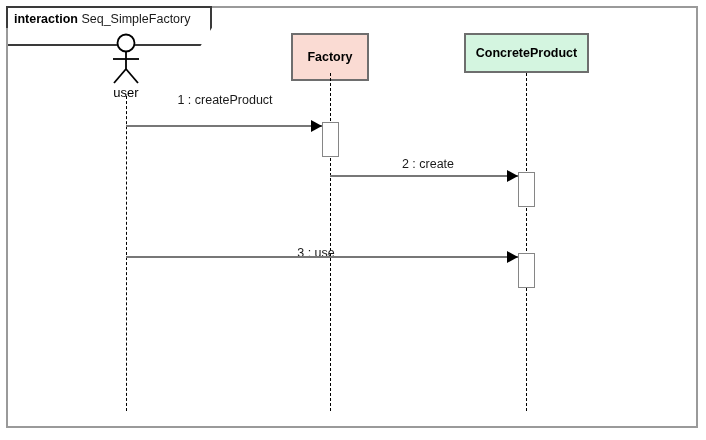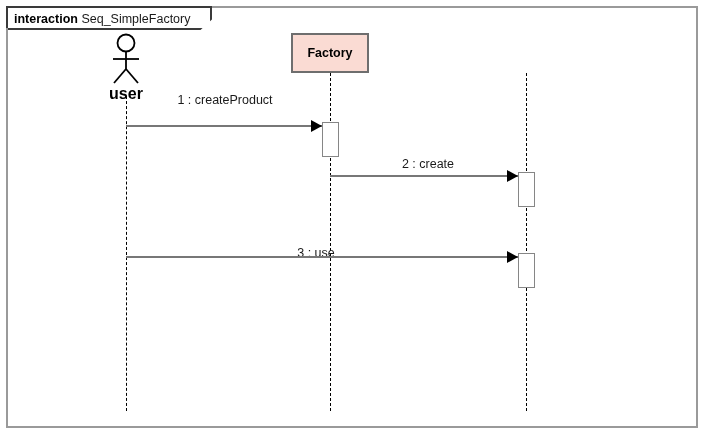--- a/index.html
+++ b/index.html
@@ -36,21 +36,21 @@
     height: 22px;
     box-sizing: border-box;
     background: #ffffff;
     border-left: 2px solid #3a3a3a;
     border-top: 2px solid #3a3a3a;
   }
   .frame-tag-inner {
     position: relative;
     display: block;
     height: 22px;
-    padding: 0 22px 0 6px;
+    padding: 0 22px 16px 6px;
     line-height: 22px;
     white-space: nowrap;
     font-size: 12.5px;
     color: #111111;
     background: #ffffff;
     -webkit-clip-path: polygon(0 0, 100% 0, 100% 50%, calc(100% - 12px) 100%, 0 100%);
     clip-path: polygon(0 0, 100% 0, 100% 50%, calc(100% - 12px) 100%, 0 100%);
     box-shadow: inset -2px 0 0 0 #3a3a3a, inset 0 -2px 0 0 #3a3a3a;
   }
   .frame-tag-kw {
@@ -62,22 +62,22 @@
     color: #1a1a1a;
   }
   
   .actor {
     position: absolute;
   }
   .actor-svg { display: block; }
   .actor-label {
     position: absolute;
     text-align: center;
-    font-size: 16px;
-    font-weight: bold;
+    font-size: 13px;
+    font-weight: normal;
     color: #000000;
     white-space: nowrap;
   }
   
   .participant-box {
     position: absolute;
     box-sizing: border-box;
     border: 2px solid #6e6e6e;
     display: flex;
     align-items: center;
@@ -141,24 +141,27 @@
     <svg class="actor-svg" width="40" height="52" viewBox="0 0 40 52">
       <circle cx="20" cy="10" r="8.5" fill="#ffffff" stroke="#000000" stroke-width="1.8"></circle>
       <line x1="20" y1="19" x2="20" y2="36" stroke="#000000" stroke-width="1.8"></line>
       <line x1="7" y1="26" x2="33" y2="26" stroke="#000000" stroke-width="1.8"></line>
       <line x1="20" y1="36" x2="8" y2="50" stroke="#000000" stroke-width="1.8"></line>
       <line x1="20" y1="36" x2="32" y2="50" stroke="#000000" stroke-width="1.8"></line>
     </svg>
   </div>
   <div class="actor-label" style="left:86px; top:85px; width:80px;">user</div>
 
-  <div class="participant-box" style="left:291px; top:33px; width:78px; height:40px; background:#fadbd3;">
+  <div class="participant-box" style="left:291px; top:33px; width:78px; height:48px; background:#fadbd3;">
     <span>Factory</span>
   </div>
 
+  <div class="participant-box" style="left:464px; top:33px; width:125px; height:40px; background:#d4f5e0;">
+    <span>ConcreteProduct</span>
+  </div>
 
   <div class="lifeline" style="left:126px; top:96px; height:315px;"></div>
   <div class="lifeline" style="left:330px; top:73px; height:338px;"></div>
   <div class="lifeline" style="left:526px; top:73px; height:338px;"></div>
 
   <div class="msg-label" style="left:120px; top:93px; width:210px;">1 : createProduct</div>
   <div class="msg-line" style="left:126px; top:125px; width:196px;"></div>
   <div class="msg-arrow" style="left:311px; top:120px;"></div>
   <div class="activation" style="left:322px; top:122px; width:17px; height:35px;"></div>
 

